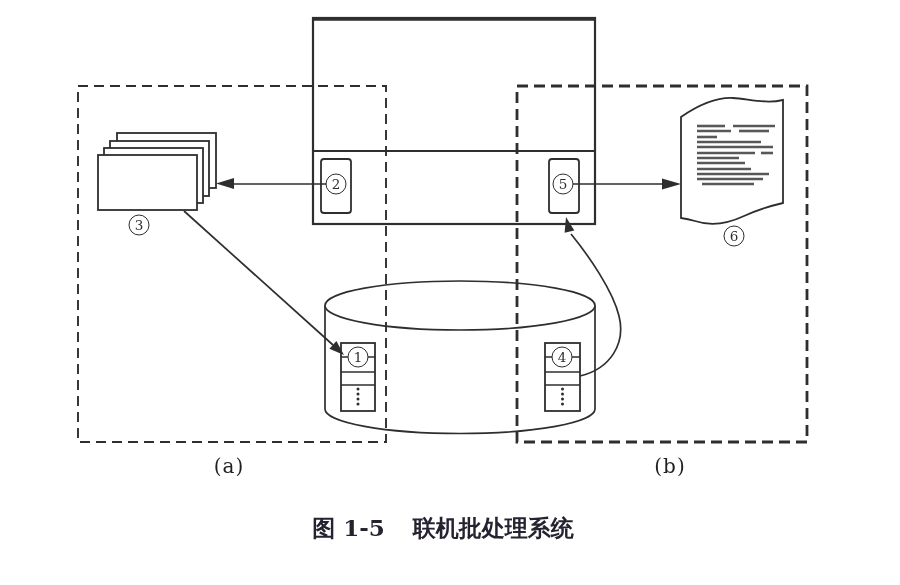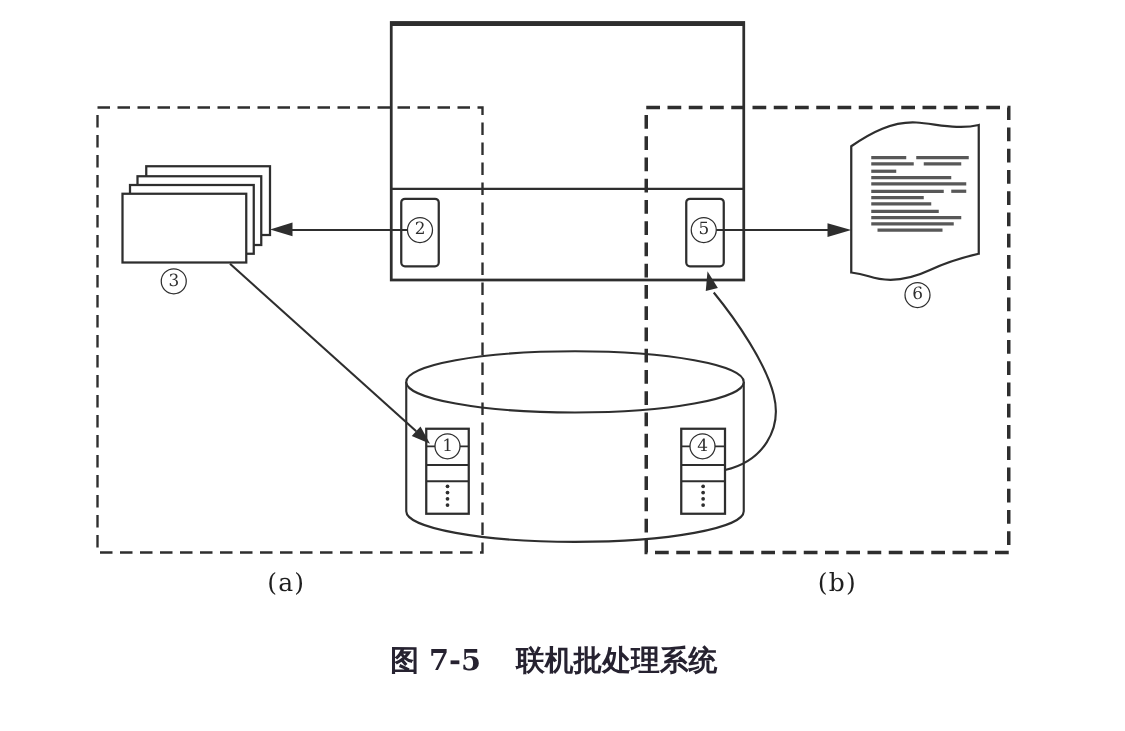--- a/index.html
+++ b/index.html
@@ -134,16 +134,16 @@
   <div class="callout" style="left:336px;top:184px;">2</div>
   <div class="callout" style="left:139px;top:225px;">3</div>
   <div class="callout" style="left:562px;top:357px;">4</div>
   <div class="callout" style="left:563px;top:184px;">5</div>
   <div class="callout" style="left:734px;top:236px;">6</div>
 
   <div class="region-label" style="left:229px;top:466px;">(a)</div>
   <div class="region-label" style="left:670px;top:466px;">(b)</div>
 
   <div class="caption">
-    <span>图 7-5</span><span class="gap"></span><span>联机批处理系统</span>
+    <span>图 1-5</span><span class="gap"></span><span>联机批处理系统</span>
   </div>
 
 </div>
 
 </body></html>

